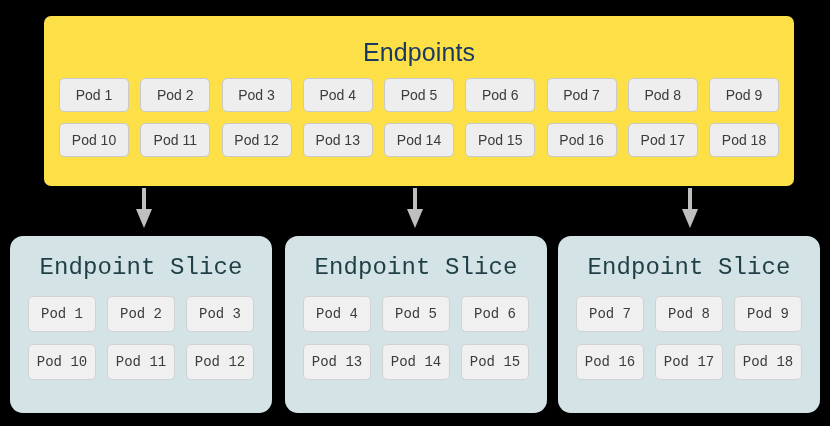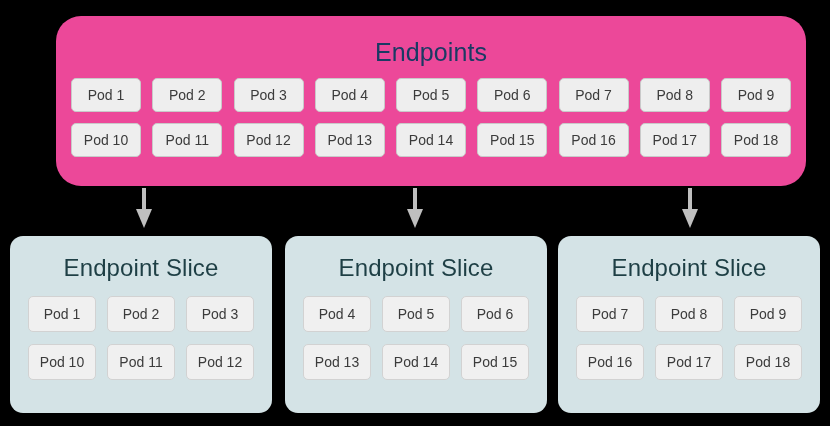--- a/index.html
+++ b/index.html
@@ -21,26 +21,26 @@
     position: absolute;
     left: 0;
     top: 0;
     width: 830px;
     height: 426px;
   }
 
   
   .endpoints-box {
     position: absolute;
-    left: 56px;
+    left: 44px;
     top: 16px;
     width: 750px;
     height: 170px;
-    background: #ec4899;
-    border-radius: 25px;
+    background: #fde047;
+    border-radius: 7px;
     box-sizing: border-box;
   }
 
   .endpoints-title {
     position: absolute;
     top: 22px;
     left: 0;
     width: 100%;
     text-align: center;
     font-size: 25px;
@@ -93,20 +93,21 @@
 
   
   .slice-box {
     position: absolute;
     top: 236px;
     width: 262px;
     height: 177px;
     background: #d4e3e6;
     border-radius: 13px;
     box-sizing: border-box;
+    font-family: Liberation Mono, monospace;
   }
   .slice-1 { left: 10px; }
   .slice-2 { left: 285px; }
   .slice-3 { left: 558px; }
 
   .slice-title {
     position: absolute;
     top: 18px;
     left: 0;
     width: 100%;

